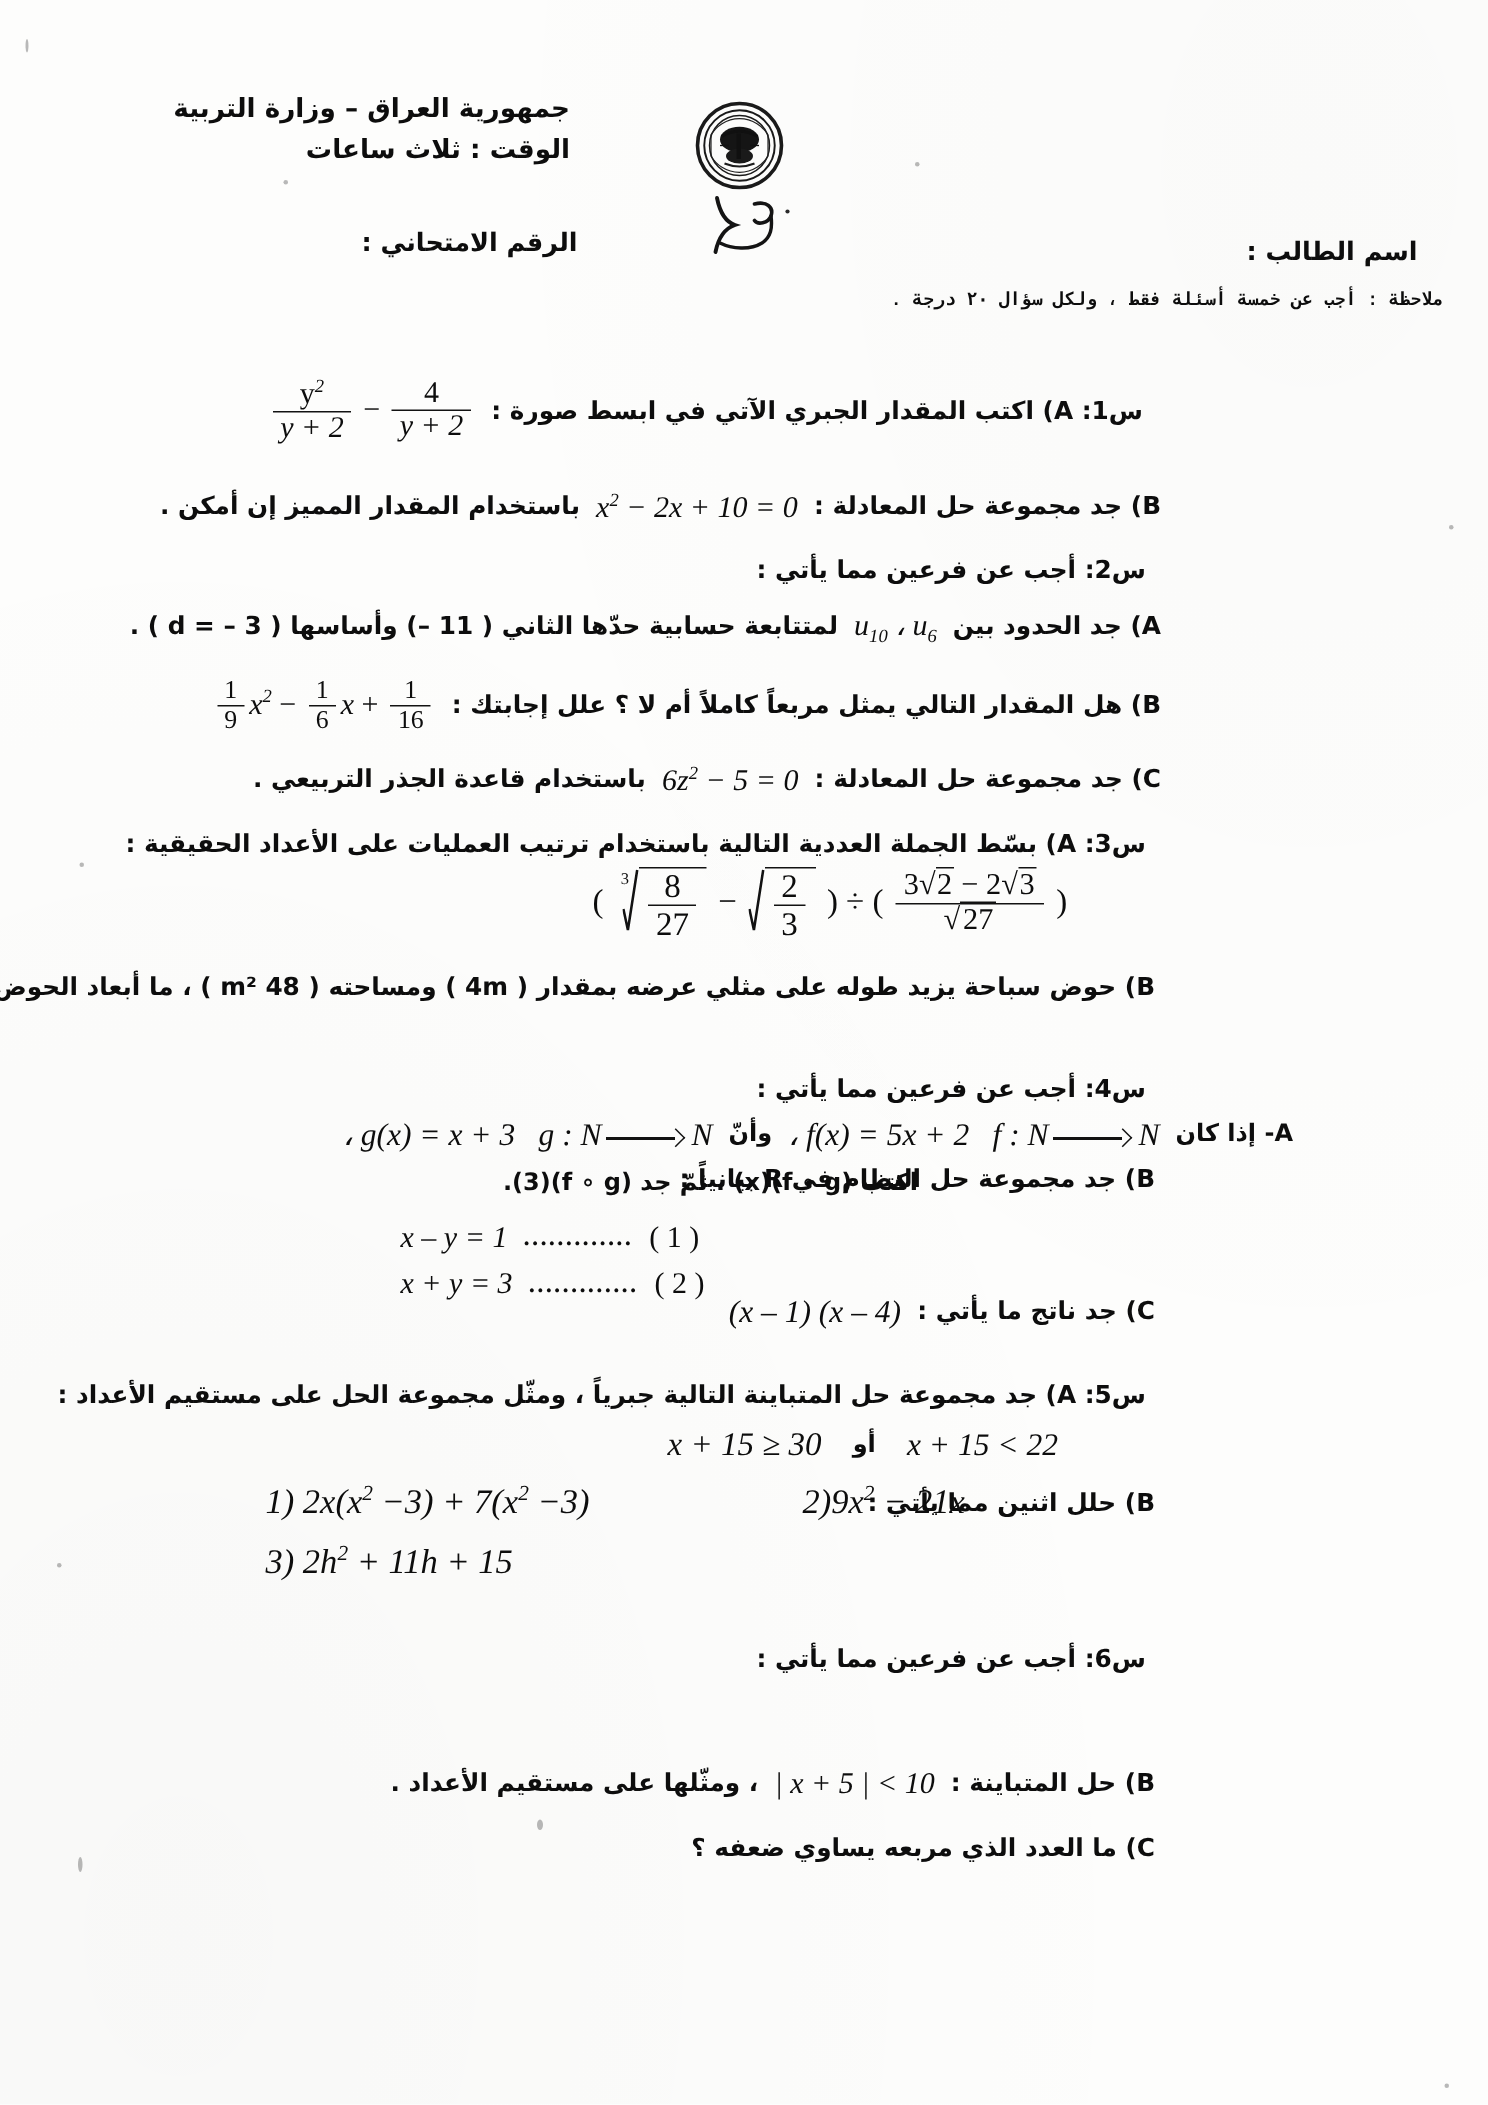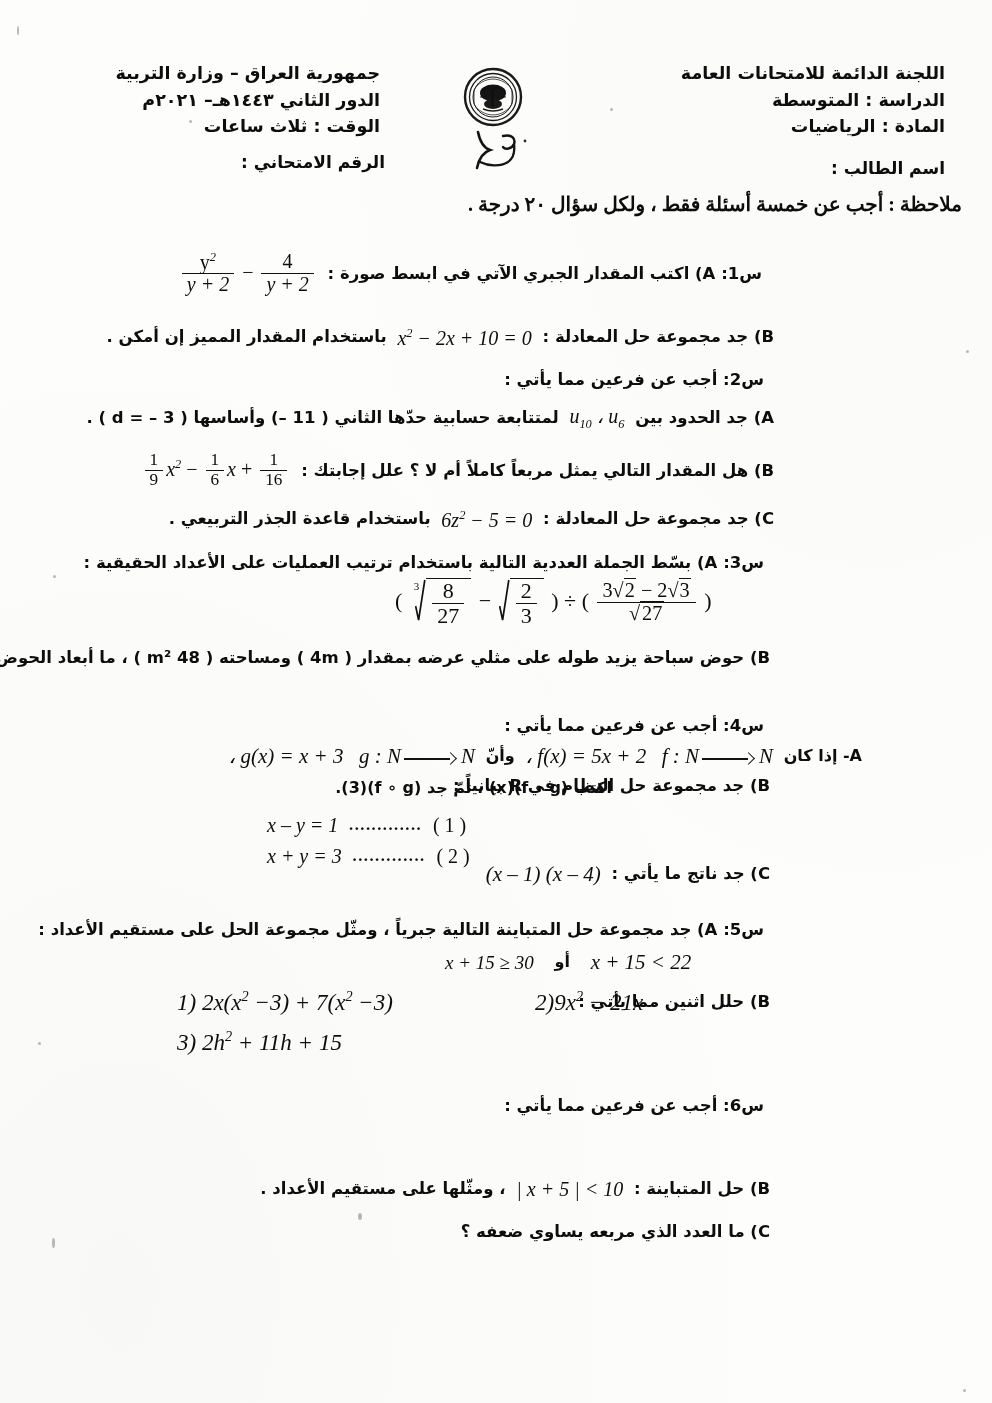--- a/index.html
+++ b/index.html
@@ -52,22 +52,22 @@
     width:62px;height:62px;
   }
   .sig{
     position:absolute; left:470px; top:126px;
     width:80px;height:48px;
   }
   
   .note{
     position:absolute; right:30px; top:192px; width:760px;
     text-align:right; direction:rtl;
-    font-weight:bold; font-size:20px;
-    font-family:Liberation Serif, serif;
+    font-weight:bold; font-size:12px;
+    font-family:Liberation Mono, monospace;
   }
   
   .q{
     position:absolute;
     direction:rtl; text-align:right;
     font-family:"DejaVu Sans",sans-serif;
     font-size:16.5px; font-weight:bold;
     white-space:nowrap;
   }
   .q .lbl{font-family:"DejaVu Sans",sans-serif;font-weight:bold;}
@@ -122,30 +122,24 @@
   <div class="speck" style="left:53px;top:575px;width:3px;height:3px;"></div>
   <div class="speck" style="left:38px;top:1042px;width:3px;height:3px;"></div>
   <div class="speck" style="left:52px;top:1238px;width:3px;height:10px;"></div>
   <div class="speck" style="left:963px;top:1389px;width:3px;height:3px;"></div>
   <div class="speck" style="left:189px;top:120px;width:3px;height:3px;"></div>
   <div class="speck" style="left:610px;top:108px;width:3px;height:3px;"></div>
   <div class="speck" style="left:358px;top:1213px;width:4px;height:7px;"></div>
 
   <div class="hdr-left">
     <div>جمهورية العراق  –  وزارة التربية</div>
-    <div>الدور الثاني ١٤٤٣هـ– ٢٠٢١م</div>
     <div>الوقت : ثلاث ساعات</div>
   </div>
   <div class="hdr-sub-left">الرقم الامتحاني :</div>
 
-  <div class="hdr-right">
-    <div>اللجنة الدائمة للامتحانات العامة</div>
-    <div>الدراسة : المتوسطة</div>
-    <div>المادة : الرياضيات</div>
-  </div>
   <div class="hdr-sub-right">اسم الطالب :</div>
 
   <div class="seal">
     <svg viewBox="0 0 62 62" width="62" height="62">
       <circle cx="31" cy="31" r="28" fill="none" stroke="#1a1a1a" stroke-width="2.4"></circle>
       <circle cx="31" cy="31" r="23.5" fill="none" stroke="#1a1a1a" stroke-width="1.3"></circle>
       <circle cx="31" cy="31" r="20" fill="none" stroke="#1a1a1a" stroke-width="1"></circle>
       <path d="M12 24 A22 22 0 0 1 50 24 L50 38 A22 22 0 0 1 12 38 Z" fill="none" stroke="#222" stroke-width="0.8"></path>
       <ellipse cx="31" cy="27" rx="13" ry="8.5" fill="#151515"></ellipse>
       <ellipse cx="31" cy="38" rx="9" ry="5" fill="#1a1a1a"></ellipse>
@@ -319,21 +313,21 @@
   <div class="q" style="right:222px; top:862px;">
     <span>C)</span>
     <span>جد ناتج ما يأتي :</span>
     <span class="math" style="font-size:21px;">(x – 1) (x – 4)</span>
   </div>
 
   <div class="q" style="right:228px; top:920px;">
     <span class="lbl"><span>س5</span><span>: A) جد مجموعة حل المتباينة التالية جبرياً ، ومثّل مجموعة الحل على مستقيم الأعداد :</span></span>
   </div>
   <div class="q" style="left:440px; top:950px; direction:ltr;">
-    <span class="math" style="font-size:19px;text-align:right;">x + 15 ≥ 30</span>
+    <span class="math" style="font-size:22px;text-align:right;">x + 15 ≥ 30</span>
     <span style="font-size:16px;margin:12px 10px;">أو</span>
     <span class="math" style="font-size:21px;">x + 15 &lt; 22</span>
   </div>
 
   <div class="q" style="right:222px; top:992px;">
     <span>B)</span>
     <span>حلل اثنين مما يأتي :</span>
   </div>
   <div class="q" style="left:530px; top:988px; direction:ltr;">
     <span class="math" style="font-size:23px;">2)9x<sup>2</sup> − 21x</span>

